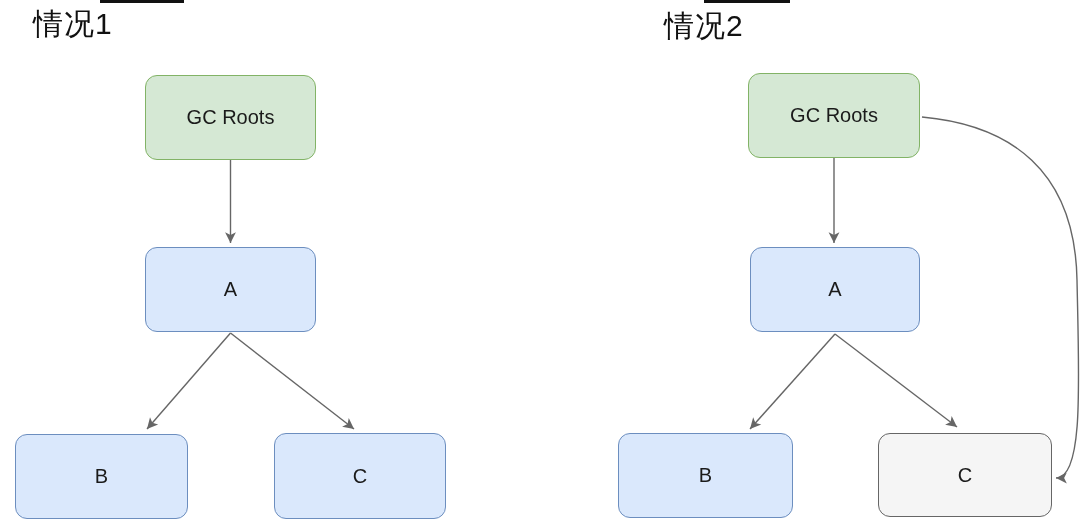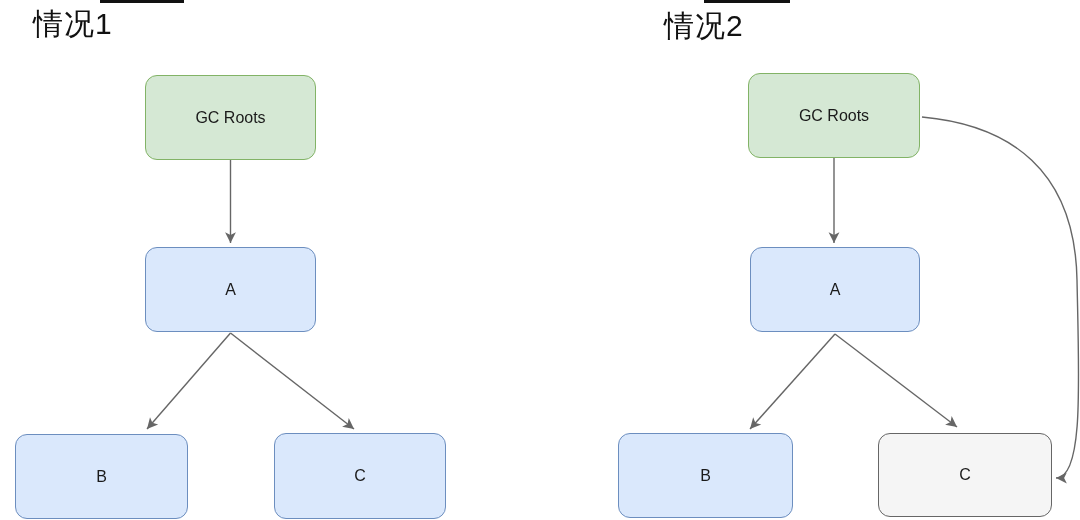--- a/index.html
+++ b/index.html
@@ -41,21 +41,21 @@
   .arrowhead { fill: var(--arrow, #666666); }
   .nodes { position: absolute; inset: 0; }
   .node {
     position: absolute;
     box-sizing: border-box;
     border: 1px solid;
     border-radius: 12px;
     display: flex;
     align-items: center;
     justify-content: center;
-    font-size: 16px;
+    font-size: 20px;
     color: var(--node-text, #1a1a1a);
   }
   .node.green {
     background: var(--green-fill, #d5e8d4);
     border-color: var(--green-border, #82b366);
   }
   .node.blue {
     background: var(--blue-fill, #dae8fc);
     border-color: var(--blue-border, #6c8ebf);
   }

